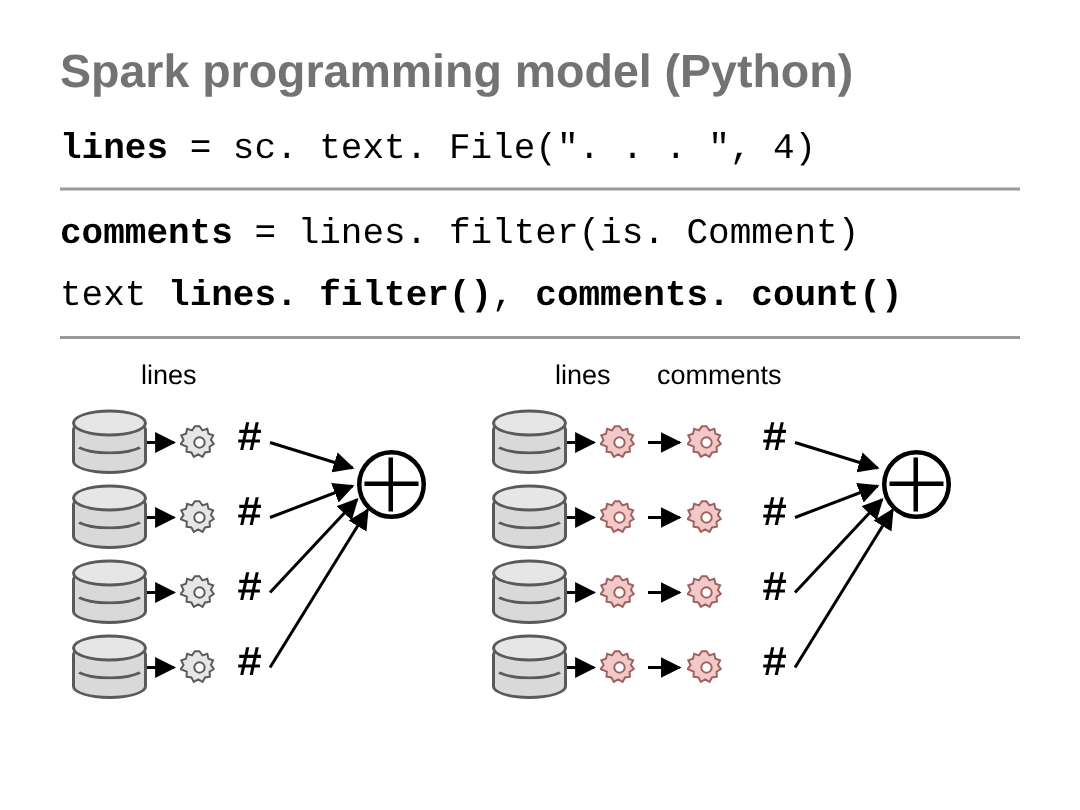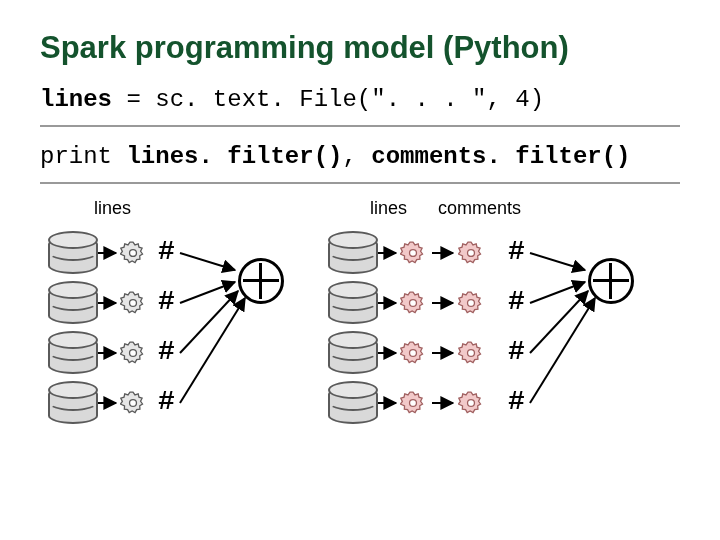--- a/index.html
+++ b/index.html
@@ -11,21 +11,21 @@
     height: 540px;
     position: relative;
   }
   .slide {
     padding: 30px 40px 0 40px;
   }
   .title {
     font-size: 31px;
     font-weight: bold;
     margin: 0 0 18px 0;
-    color: #14532d;
+    color: #737373;
   }
   .code {
     font-family: "Courier New", Courier, monospace;
     font-size: 24px;
     line-height: 1.3;
     margin-bottom: 10px;
   }
   .code .kw { font-weight: bold; }
   .hr {
     border: none;
@@ -118,21 +118,24 @@
 
 <div class="slide">
   <h1 class="title">Spark programming model (Python)</h1>
 
   <div class="code">
     <span class="kw">lines</span><span> = </span><span>sc. text. File(". . . ", 4)</span>
   </div>
   <hr class="hr">
 
   <div class="code">
-    <span>print </span><span class="kw">lines. filter()</span><span>, </span><span class="kw">comments. filter()</span>
+    <span class="kw">comments</span><span> = </span><span>lines. filter(is. Comment)</span>
+  </div>
+  <div class="code">
+    <span>text </span><span class="kw">lines. filter()</span><span>, </span><span class="kw">comments. count()</span>
   </div>
   <hr class="hr">
 
   <div class="diagram">
 
     <div class="lbl" style="left:54px; top:0;">lines</div>
     <div class="lbl" style="left:330px; top:0;">lines</div>
     <div class="lbl" style="left:398px; top:0;">comments</div>
 
     <svg class="arrows">

